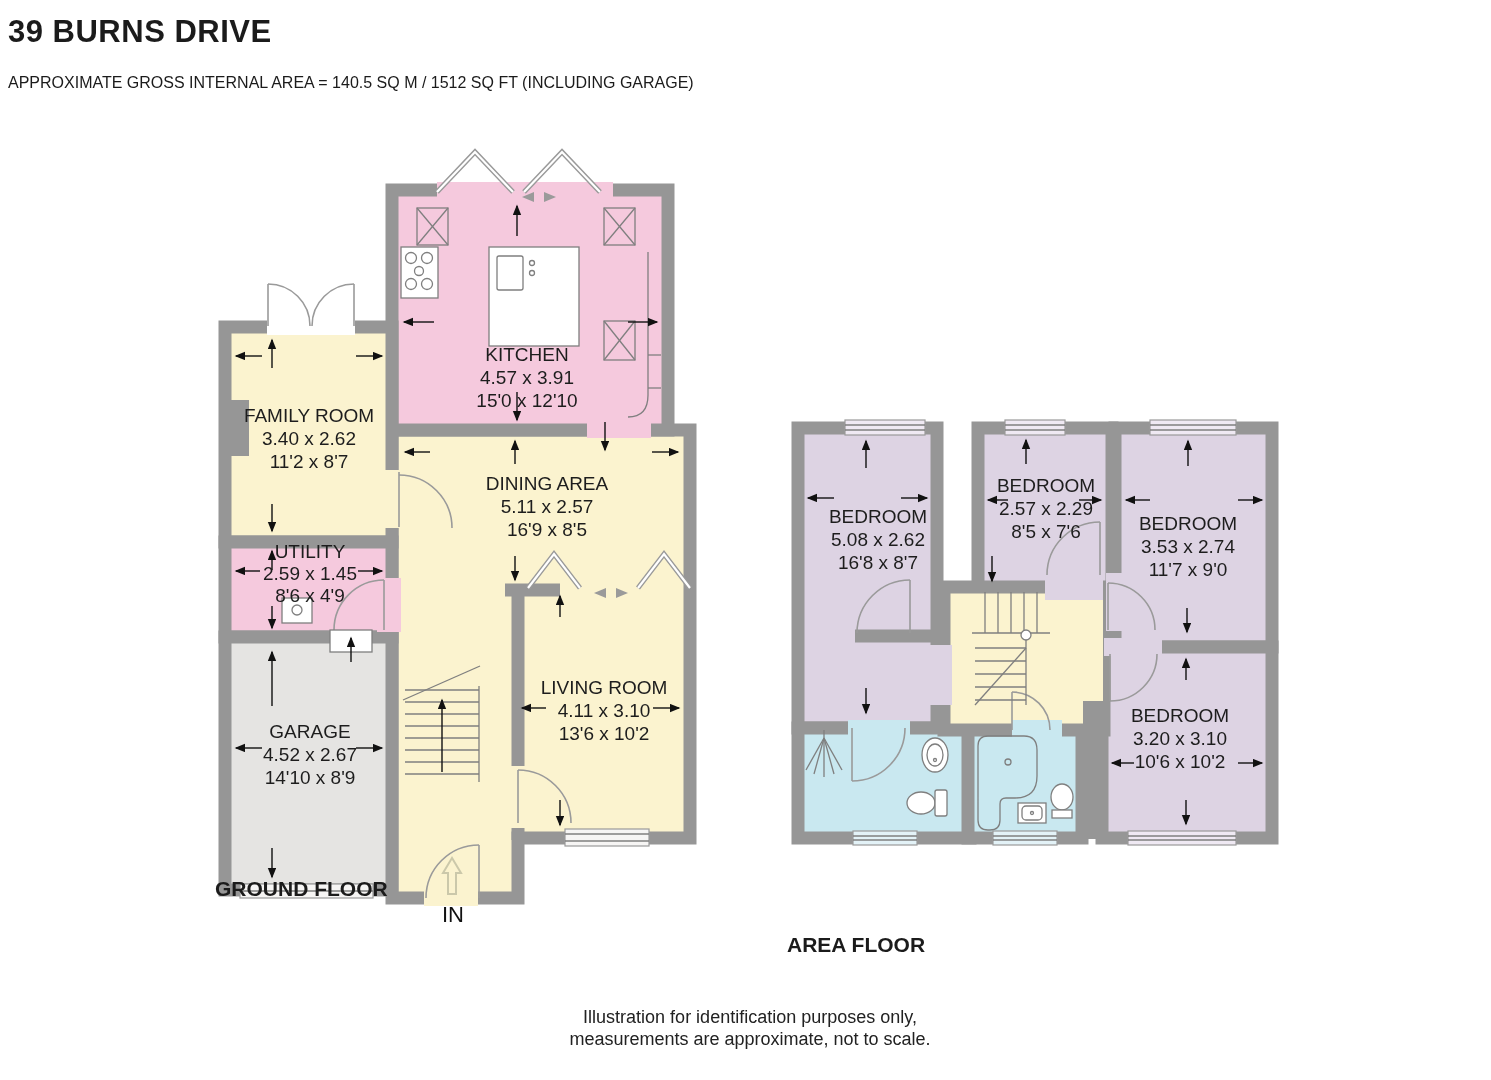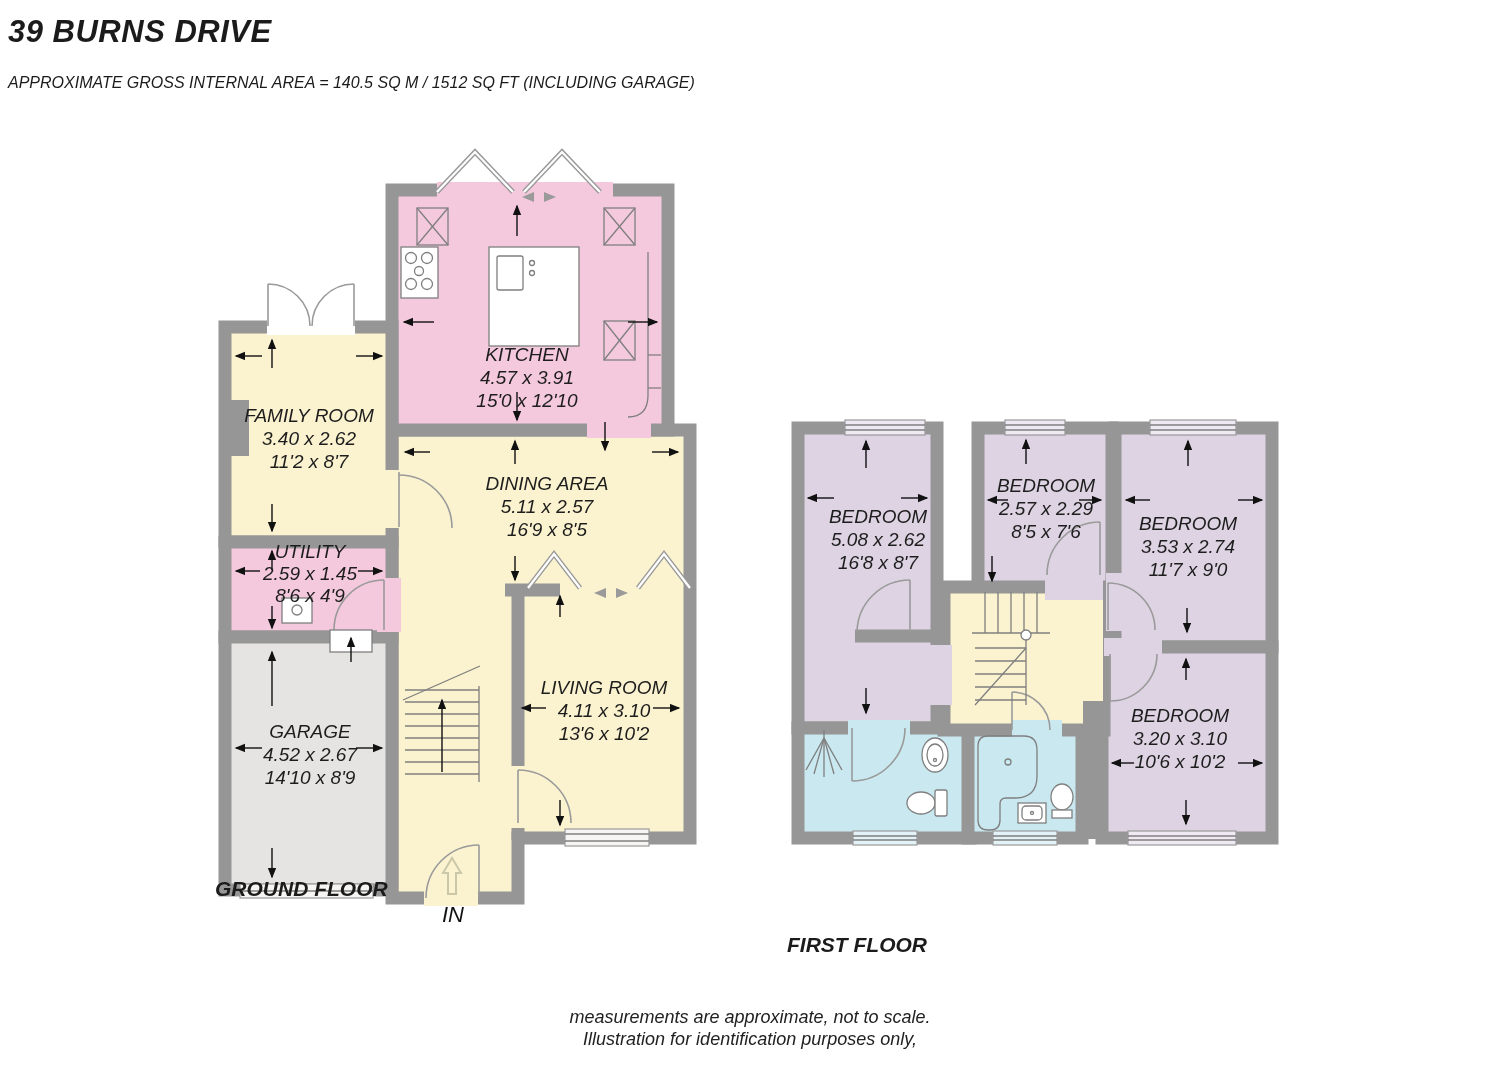--- a/index.html
+++ b/index.html
@@ -1,17 +1,17 @@
 <!DOCTYPE html>
 <html style="--wall: #969696; --pink: #f5c9dd; --yellow: #fbf3cf; --lavender: #ddd3e3; --blue: #c9e8f0; --garage: #e5e4e2;"><head>
 <meta charset="utf-8">
 <style>
   html,body{margin:0;padding:0;background:#ffffff;}
   .page{position:relative;width:1491px;height:1080px;background:#fff;overflow:hidden;
-        font-family:"Liberation Sans", sans-serif;color:#1b1b1b;font-style:italic;}
+        font-family:"Liberation Sans", sans-serif;color:#1b1b1b;}
   .hdr-title{position:absolute;left:8px;top:14px;font-size:31px;font-weight:bold;letter-spacing:.5px;}
   .hdr-sub{position:absolute;left:8px;top:74px;font-size:16px;}
   .floor-label{position:absolute;font-size:21px;font-weight:bold;line-height:30px;white-space:nowrap;}
   .fl-ground{left:215px;top:874px;}
   .fl-first{left:787px;top:930px;}
   .disclaimer{position:absolute;left:375px;top:1006px;width:750px;text-align:center;
               font-size:18px;line-height:22px;color:#222;}
   svg{position:absolute;left:0;top:0;}
   .rm{stroke:var(--wall);stroke-width:13;}
   .c-pink{fill:var(--pink);} .c-yel{fill:var(--yellow);} .c-lav{fill:var(--lavender);}
@@ -414,21 +414,21 @@
         <text class="rtxt" x="1180" y="745">3.20 x 3.10</text>
         <text class="rtxt" x="1180" y="768">10'6 x 10'2</text>
       </g>
     </g>
   </svg>
 
   <div class="floor-label fl-ground">
     <div>GROUND FLOOR</div>
   </div>
   <div class="floor-label fl-first">
-    <div>FIRST FLOOR</div>
+    <div>AREA FLOOR</div>
   </div>
 
   <div class="disclaimer">
+    <div>Illustration for identification purposes only,</div>
     <div>measurements are approximate, not to scale.</div>
-    <div>Illustration for identification purposes only,</div>
   </div>
 
 </div>
 
 </body></html>

